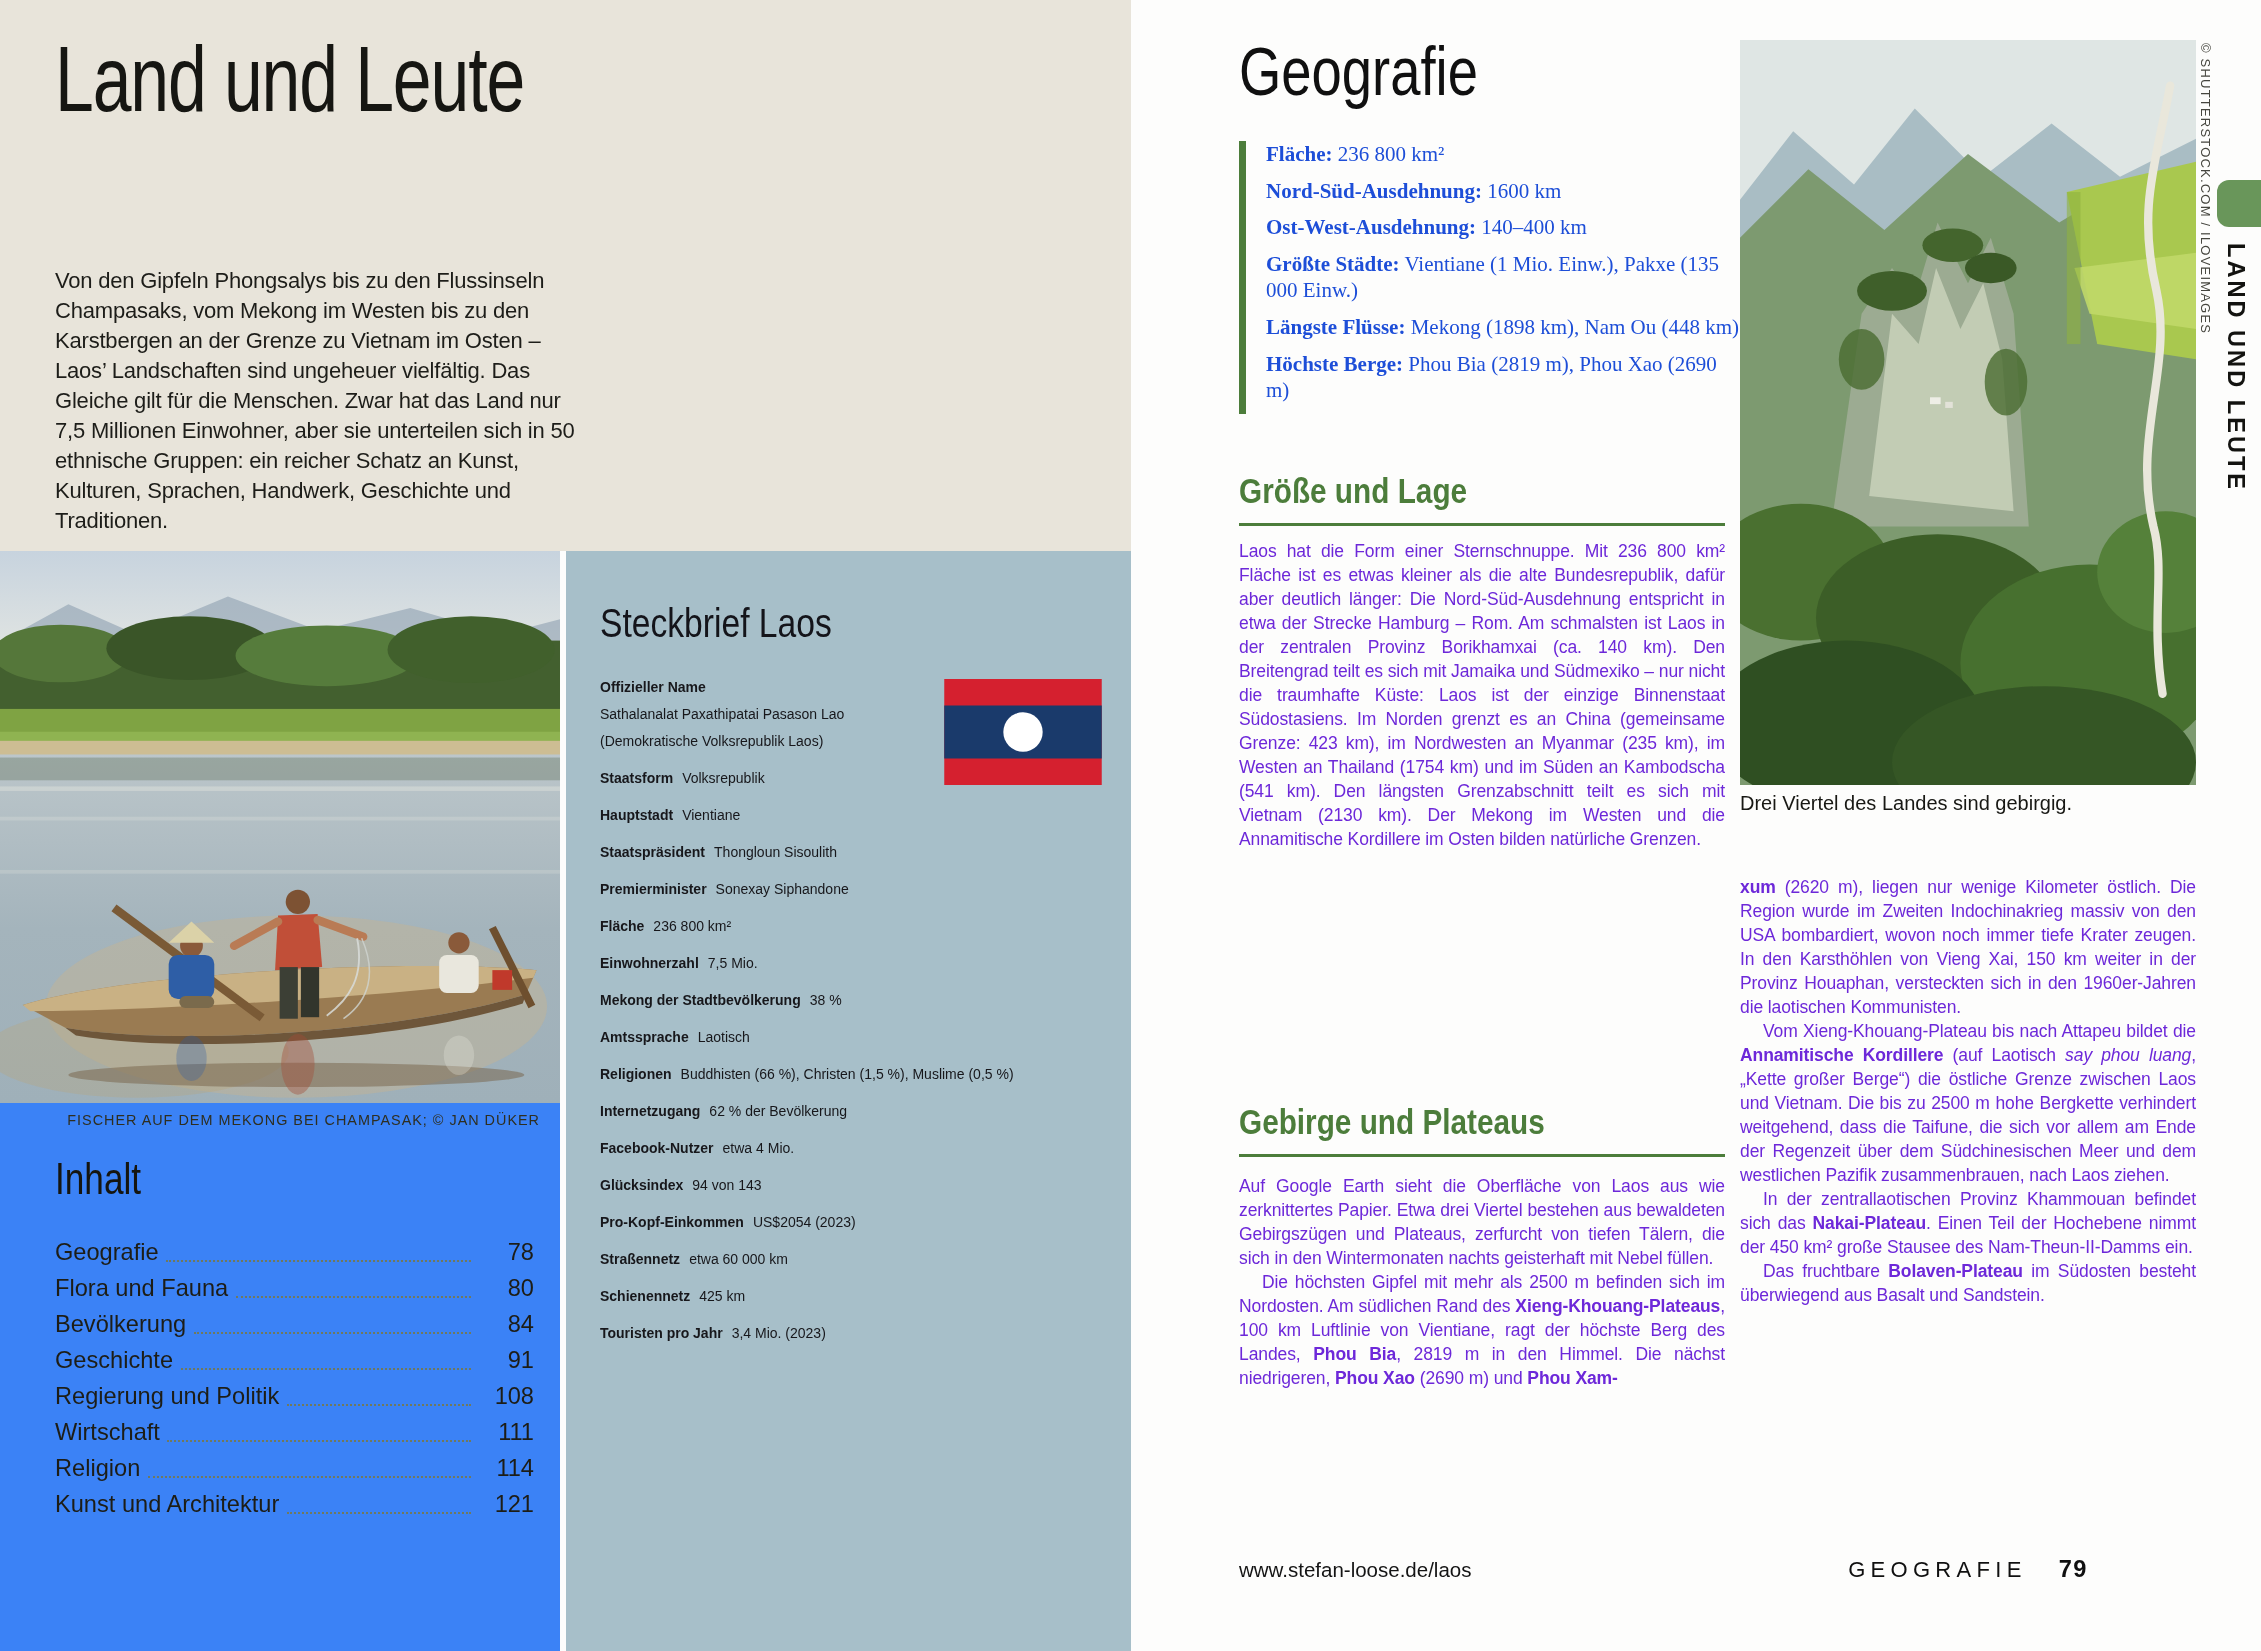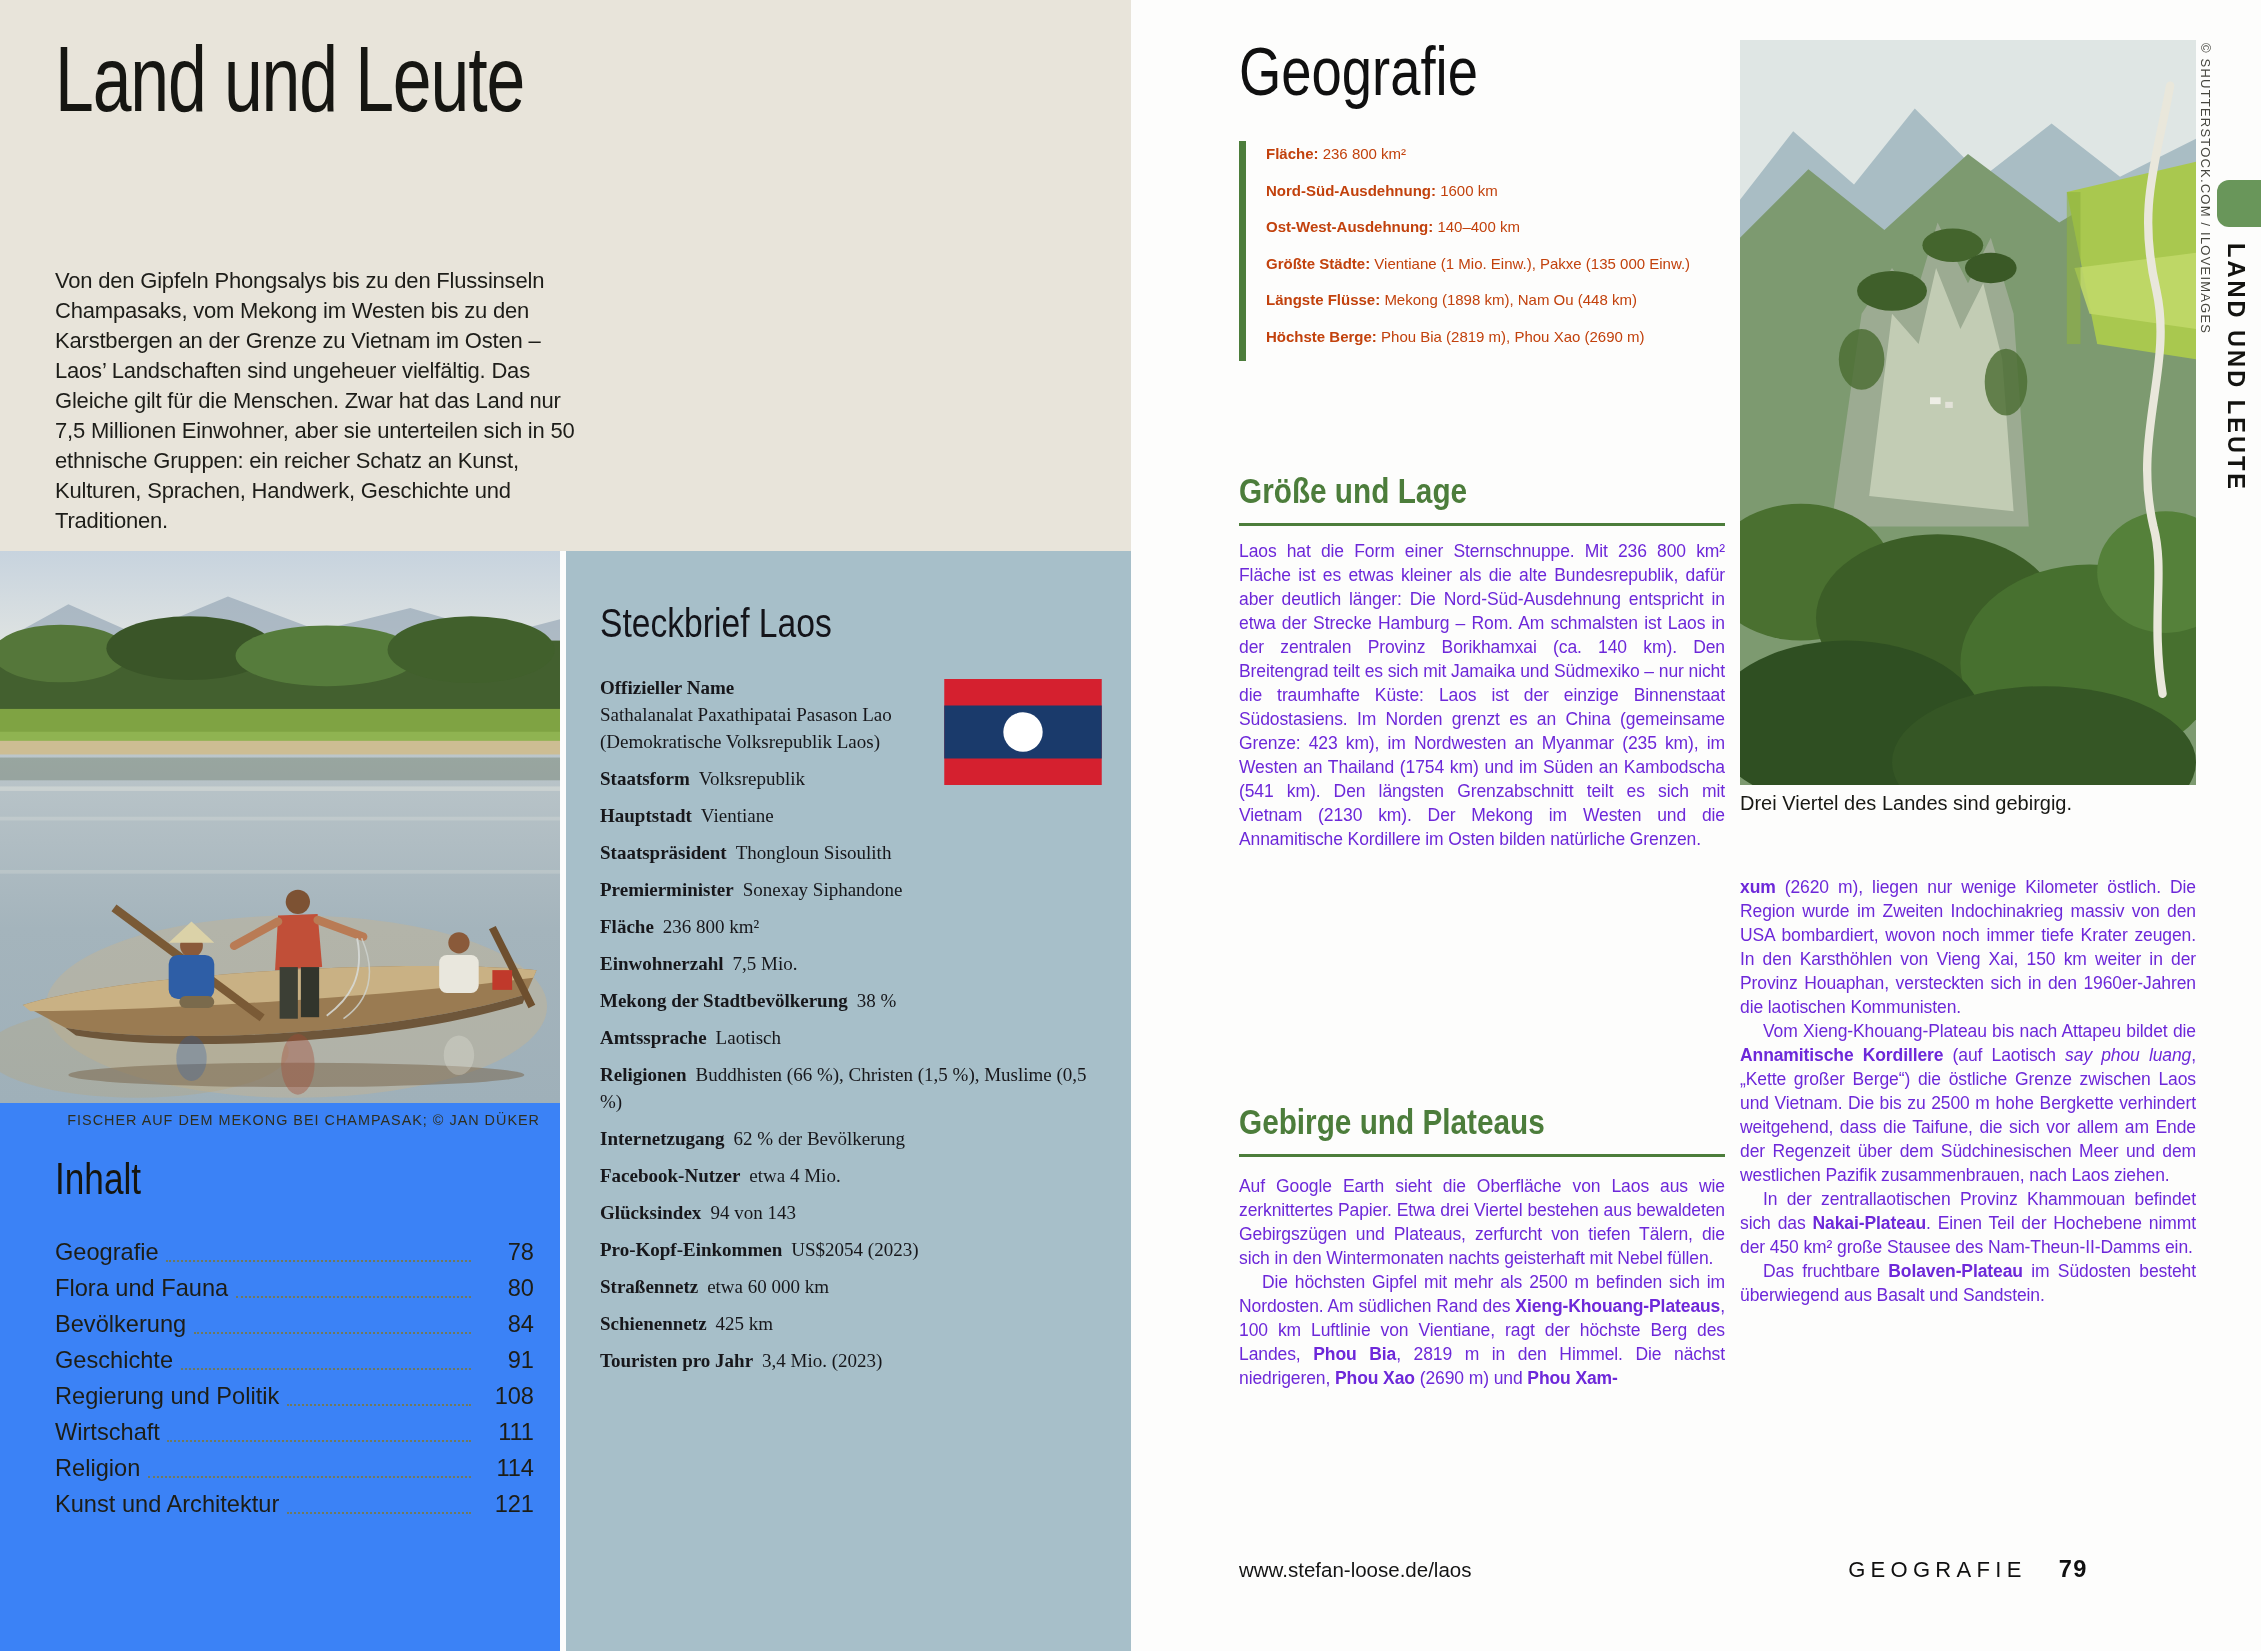--- a/index.html
+++ b/index.html
@@ -20,31 +20,31 @@
   .inhalt-title{margin:26px 0 0 55px;font-size:44px;font-weight:500;color:#15150f;
         display:inline-block;transform:scaleX(.8);transform-origin:0 0;}
   .toc{margin:30px 26px 0 55px;}
   .toc-row{display:flex;align-items:flex-end;font-size:23.6px;line-height:36px;color:#1d1d16;}
   .toc-label{white-space:nowrap;}
   .toc-dots{flex:1;border-bottom:2.7px dotted #6f795e;margin:0 7.6px 7.6px 7.6px;}
   .toc-page{width:55px;text-align:right;white-space:nowrap;}
   .bluebox{position:absolute;left:566px;top:551px;width:565px;height:1100px;background:#a7bfc9;}
   .steck-title{margin:49px 0 0 34px;font-size:41px;font-weight:500;color:#14141a;
         display:inline-block;transform:scaleX(.82);transform-origin:0 0;white-space:nowrap;}
-  .steck-list{margin:27px 29px 8px 34px;font-size:19px;line-height:27px;color:#17171b;font-family:Liberation Serif, serif;}
+  .steck-list{margin:27px 29px 8px 34px;font-size:14px;line-height:27px;color:#17171b;}
   .steck-entry{margin-bottom:10px;}
   .steck-label{font-weight:700;margin-right:9px;}
   .flag{float:right;width:158px;height:106px;margin:4.6px 0 13.7px 16.7px;}
   .flag svg{display:block;width:100%;height:100%;}
   
   .geo-header{position:absolute;left:1239px;top:32px;font-size:68px;font-weight:500;color:#101010;
         white-space:nowrap;display:inline-block;transform:scaleX(.8);transform-origin:0 0;}
   .factbox{position:absolute;left:1239px;top:141px;width:479px;border-left:7.6px solid #4c7d3b;
         padding-left:20px;}
-  .fact-entry{font-size:15px;line-height:26.6px;margin-bottom:10px;color:#c2410c;}
+  .fact-entry{font-size:21px;line-height:26.6px;margin-bottom:10px;color:#1d4ed8;font-family:Liberation Serif, serif;}
   .fact-label{font-weight:700;}
   .sec-head{position:absolute;left:1239px;width:486px;border-bottom:3px solid #4c7d3b;padding-bottom:12px;}
   .sec-head span{display:inline-block;font-size:35px;font-weight:700;color:#4c7d3b;
         transform:scaleX(.85);transform-origin:0 0;white-space:nowrap;}
   .sec1-head{top:471px;}
   .sec2-head{top:1102px;}
   .bodycol{position:absolute;width:486px;font-size:17.5px;line-height:24px;text-align:justify;
         letter-spacing:-0.1px;color:#6d28d9;hyphens:auto;}
   .bodycol p{margin:0;}
   .bodycol p.ind{text-indent:23px;}

